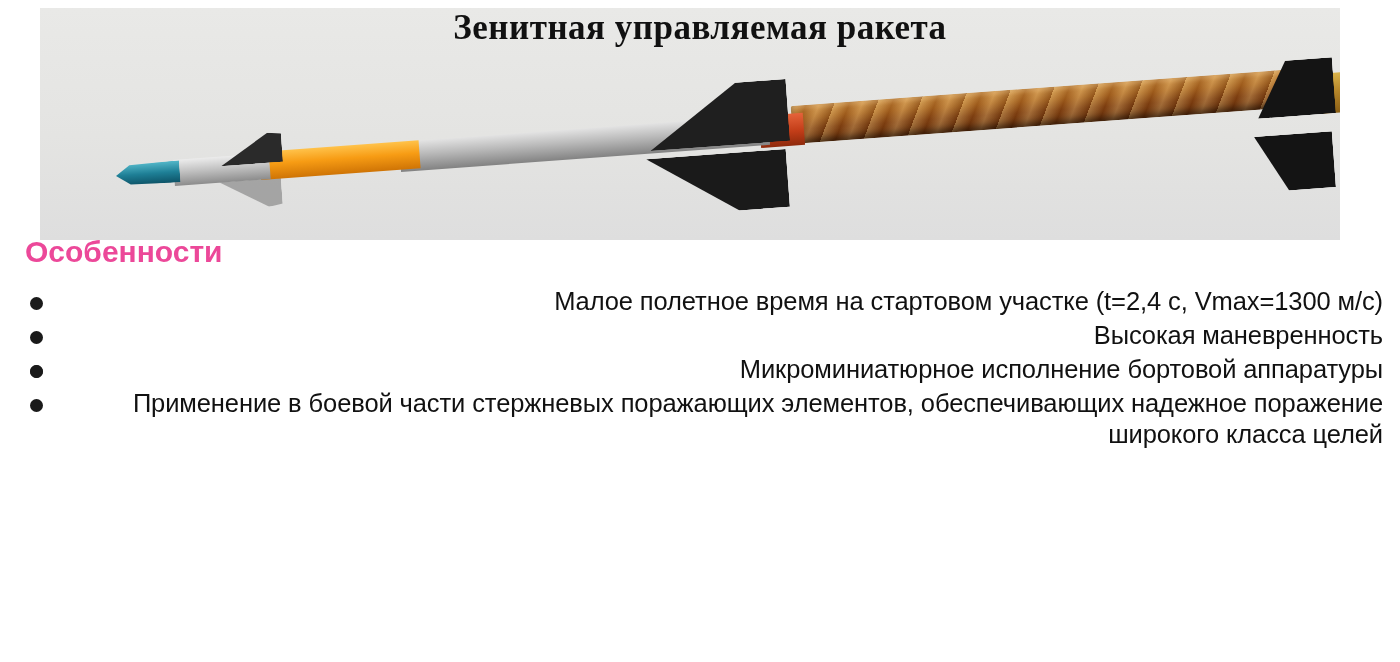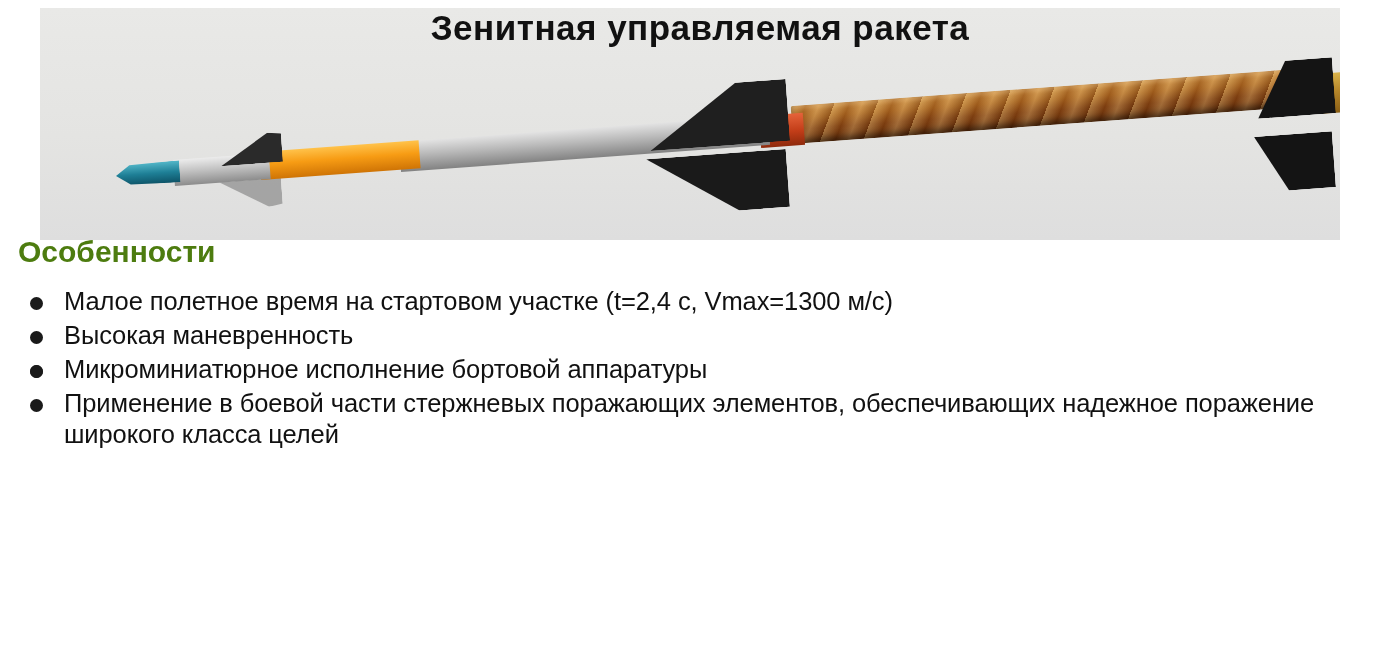--- a/index.html
+++ b/index.html
@@ -27,21 +27,21 @@
     position: absolute;
     top: 8px;
     left: 0;
     width: 1400px;
     text-align: center;
     font-size: 35px;
     font-weight: bold;
     letter-spacing: 0.5px;
     color: #111111;
     z-index: 5;
-    font-family: Liberation Sans, sans-serif;
+    font-family: Liberation Serif, serif;
   }
 
   
   .photo-panel {
     position: absolute;
     left: 40px;
     top: 8px;
     width: 1300px;
     height: 232px;
     background: linear-gradient(180deg, #e9e9e7 0%, #e4e4e2 55%, #dedede 100%);
@@ -206,43 +206,44 @@
     width: 78px;
     height: 56px;
     background: #141414;
     clip-path: polygon(0% 0%, 100% 0%, 100% 100%, 40% 100%);
     transform: rotate(-4.2deg);
   }
 
   
   .features-heading {
     position: absolute;
-    left: 18px;
+    left: 25px;
     top: 235px;
     font-size: 30px;
     font-weight: bold;
-    color: #4d7c0f;
+    color: #ec4899;
   }
   .features-list {
     position: absolute;
     left: 18px;
     top: 286px;
     width: 1365px;
     margin: 0;
     padding: 0;
     list-style: none;
   }
   .features-list li {
     position: relative;
     padding-left: 46px;
     margin-bottom: 3px;
     font-size: 25.5px;
     line-height: 31px;
     color: #111111;
     letter-spacing: -0.1px;
+    text-align: right;
   }
   .features-list li .bullet {
     position: absolute;
     left: 12px;
     top: 11px;
     width: 13px;
     height: 13px;
     background: #1a1a1a;
     border-radius: 50%;
   }

